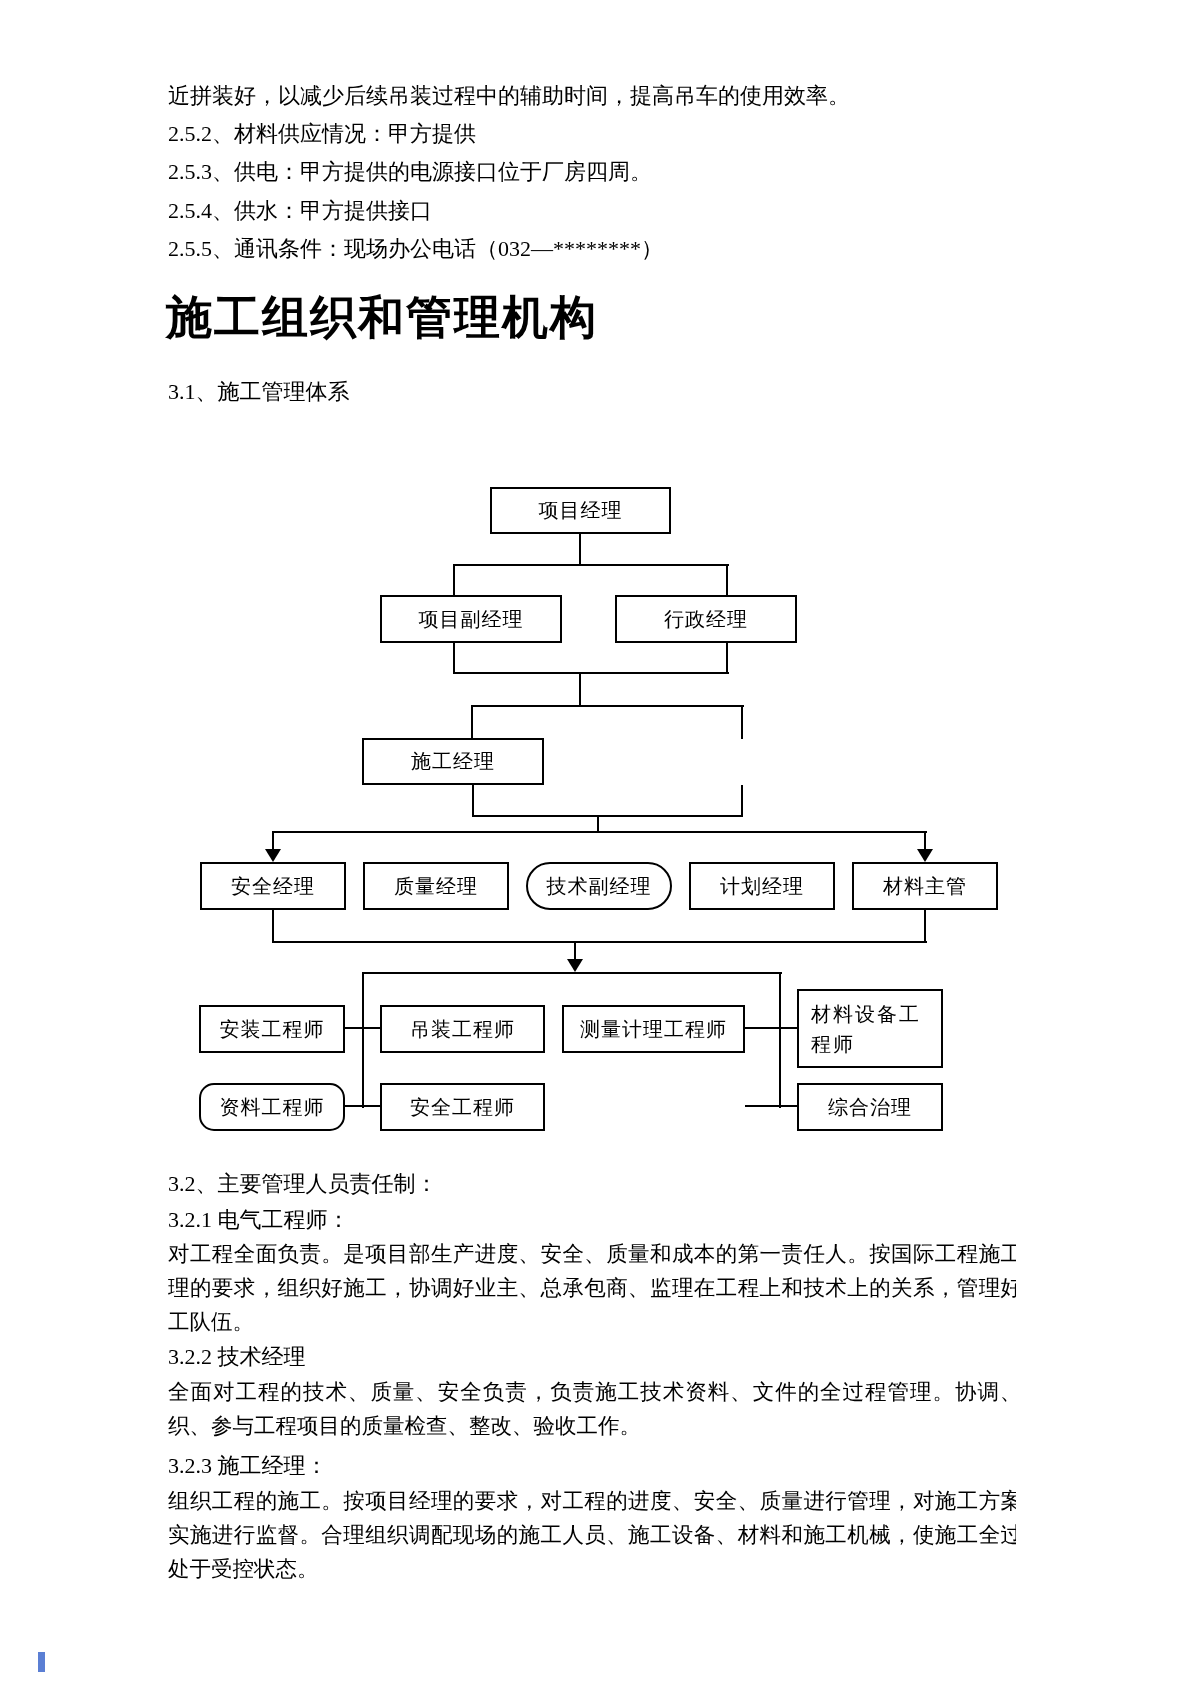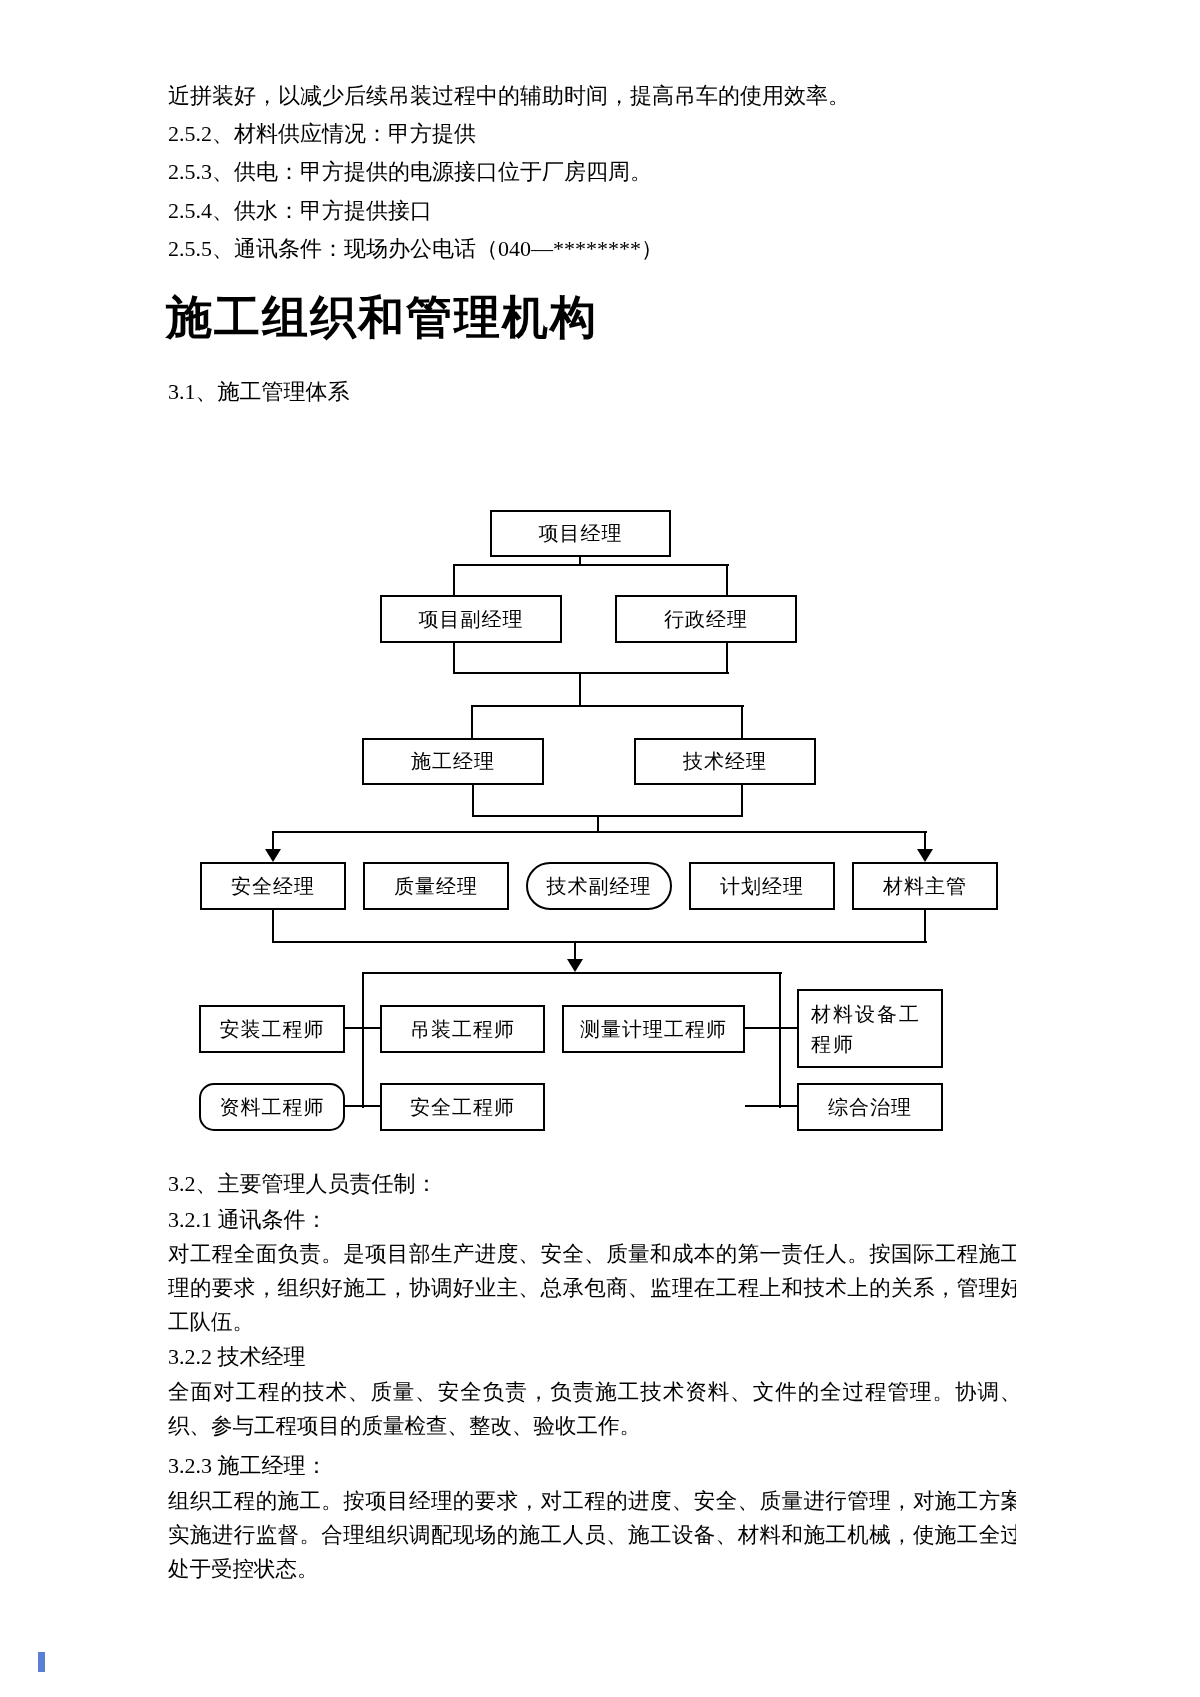--- a/index.html
+++ b/index.html
@@ -42,31 +42,30 @@
 </style>
 </head>
 <body>
 
 <div class="page">
 
   <div class="txt" style="left:168px;top:83px;">近拼装好，以减少后续吊装过程中的辅助时间，提高吊车的使用效率。</div>
   <div class="txt" style="left:168px;top:121px;">2.5.2、材料供应情况：甲方提供</div>
   <div class="txt" style="left:168px;top:159px;">2.5.3、供电：甲方提供的电源接口位于厂房四周。</div>
   <div class="txt" style="left:168px;top:198px;">2.5.4、供水：甲方提供接口</div>
-  <div class="txt" style="left:168px;top:236px;">2.5.5、通讯条件：现场办公电话（040—********）</div>
+  <div class="txt" style="left:168px;top:236px;">2.5.5、通讯条件：现场办公电话（032—********）</div>
 
   <div class="h1" style="left:166px;top:292px;">施工组织和管理机构</div>
 
   <div class="txt" style="left:168px;top:379px;">3.1、施工管理体系</div>
 
-  <div class="obox" style="left:490px;top:487px;width:181px;height:47px;margin-top:23px;">项目经理</div>
+  <div class="obox" style="left:490px;top:487px;width:181px;height:47px;">项目经理</div>
   <div class="obox" style="left:380px;top:595px;width:182px;height:48px;">项目副经理</div>
   <div class="obox" style="left:615px;top:595px;width:182px;height:48px;">行政经理</div>
   <div class="obox" style="left:362px;top:738px;width:182px;height:47px;">施工经理</div>
-  <div class="obox" style="left:634px;top:738px;width:182px;height:47px;">技术经理</div>
 
   <div class="obox" style="left:200px;top:862px;width:146px;height:48px;">安全经理</div>
   <div class="obox" style="left:363px;top:862px;width:146px;height:48px;">质量经理</div>
   <div class="obox" style="left:526px;top:862px;width:146px;height:48px;border-radius:24px;">技术副经理</div>
   <div class="obox" style="left:689px;top:862px;width:146px;height:48px;">计划经理</div>
   <div class="obox" style="left:852px;top:862px;width:146px;height:48px;">材料主管</div>
 
   <div class="obox" style="left:199px;top:1005px;width:146px;height:48px;">安装工程师</div>
   <div class="obox" style="left:380px;top:1005px;width:165px;height:48px;">吊装工程师</div>
   <div class="obox" style="left:562px;top:1005px;width:183px;height:48px;text-align:right;">测量计理工程师</div>
@@ -108,21 +107,21 @@
   <div class="ln" style="left:362px;top:972px;width:420px;height:2px;"></div>
   <div class="ln" style="left:362px;top:972px;width:2px;height:136px;"></div>
   <div class="ln" style="left:779px;top:972px;width:2px;height:136px;"></div>
 
   <div class="ln" style="left:345px;top:1027px;width:36px;height:2px;"></div>
   <div class="ln" style="left:745px;top:1027px;width:53px;height:2px;"></div>
   <div class="ln" style="left:345px;top:1105px;width:36px;height:2px;"></div>
   <div class="ln" style="left:745px;top:1105px;width:53px;height:2px;"></div>
 
   <div class="txt" style="left:168px;top:1171px;">3.2、主要管理人员责任制：</div>
-  <div class="txt" style="left:168px;top:1207px;">3.2.1 通讯条件：</div>
+  <div class="txt" style="left:168px;top:1207px;">3.2.1 电气工程师：</div>
   <div class="para" style="left:168px;top:1237px;width:876px;">对工程全面负责。是项目部生产进度、安全、质量和成本的第一责任人。按国际工程施工管理的要求，组织好施工，协调好业主、总承包商、监理在工程上和技术上的关系，管理好施工队伍。</div>
   <div class="txt" style="left:168px;top:1344px;">3.2.2 技术经理</div>
   <div class="para" style="left:168px;top:1375px;width:876px;">全面对工程的技术、质量、安全负责，负责施工技术资料、文件的全过程管理。协调、组织、参与工程项目的质量检查、整改、验收工作。</div>
   <div class="txt" style="left:168px;top:1453px;">3.2.3 施工经理：</div>
   <div class="para" style="left:168px;top:1484px;width:876px;">组织工程的施工。按项目经理的要求，对工程的进度、安全、质量进行管理，对施工方案的实施进行监督。合理组织调配现场的施工人员、施工设备、材料和施工机械，使施工全过程处于受控状态。</div>
 
   <div class="artifact" style="left:38px;top:1652px;width:7px;height:20px;background:#5b7fd4;"></div>
 
 </div>
 

